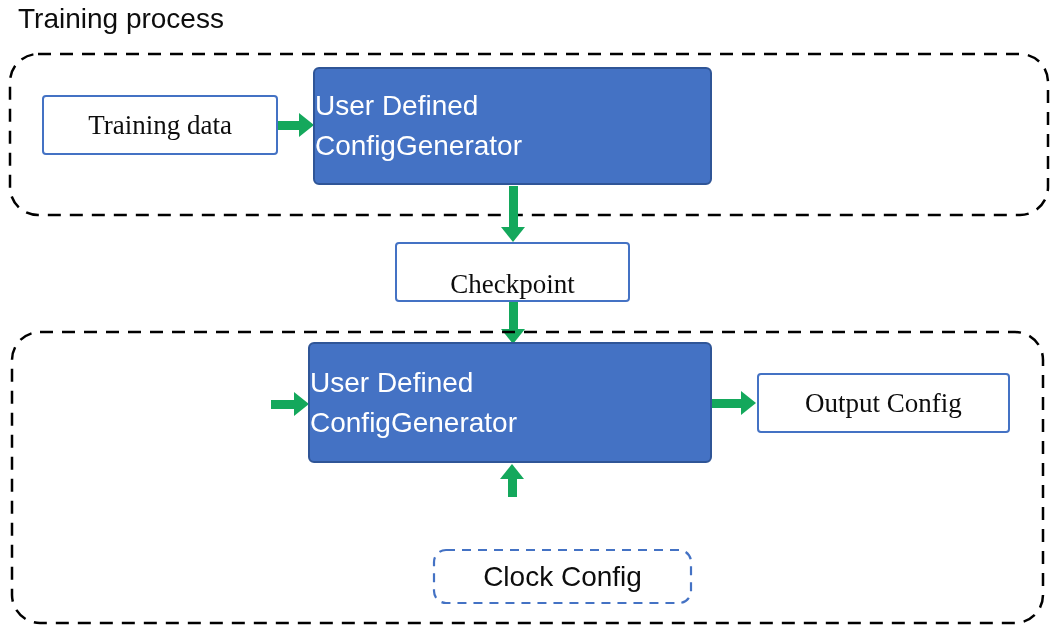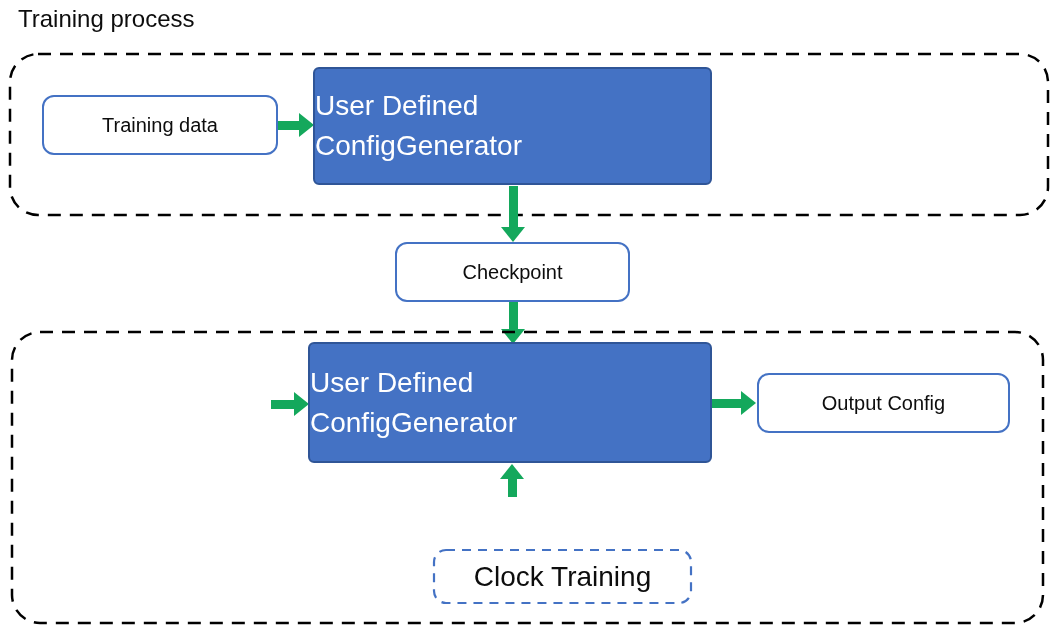--- a/index.html
+++ b/index.html
@@ -6,40 +6,41 @@
   #canvas{
     position:relative;
     width:1057px;height:631px;
     background:#ffffff;
     font-family:"Liberation Sans", sans-serif;
     color:var(--text_black,#0d0d0d);
     overflow:hidden;
   }
   .section-label{
     position:absolute;
-    font-size:24px;
+    font-size:28px;
     line-height:34px;
     color:var(--text_black,#0d0d0d);
     white-space:nowrap;
   }
   .dash-frame{position:absolute;}
   .dash-frame rect{
     fill:none;
     stroke:var(--frame_black,#000);
     stroke-width:2.5;
     stroke-dasharray:13 9;
   }
   .white-box{
     position:absolute;
     background:var(--box_bg,#fff);
     border:2px solid var(--accent_blue,#4472C4);
-    border-radius:12px;
+    border-radius:4px;
     display:flex;align-items:center;justify-content:center;
-    font-size:20px;
+    font-size:27px;
     box-sizing:border-box;
+    font-family:Liberation Serif, serif;
   }
   .blue-box{
     position:absolute;
     background:var(--accent_blue,#4472C4);
     border:2.5px solid var(--accent_border,#2F5597);
     border-radius:6px;
     display:flex;flex-direction:column;align-items:flex-start;justify-content:center;
     color:var(--generator_text,#fff);
     font-size:28px;
     line-height:40px;
@@ -98,21 +99,21 @@
   <div class="blue-box" style="left:313px;top:67px;width:399px;height:118px;">
     <div>User Defined</div>
     <div>ConfigGenerator</div>
   </div>
 
   <div class="arrow down" style="left:501px;top:186px;width:24px;height:56px;">
     <span class="shaft"></span>
       <span class="head"></span>
   </div>
 
-  <div class="white-box" style="left:395px;top:242px;width:235px;height:60px;">
+  <div class="white-box" style="left:395px;top:242px;width:235px;height:60px;align-items:flex-end;">
     <span>Checkpoint</span>
   </div>
 
   <div class="arrow down" style="left:501px;top:302px;width:24px;height:42px;">
     <span class="shaft"></span>
       <span class="head"></span>
   </div>
 
 
   <svg class="dash-frame" style="left:10px;top:330px;" width="1035" height="295">
@@ -142,16 +143,16 @@
   <div class="arrow up" style="left:500px;top:464px;width:24px;height:33px;">
     <span class="shaft"></span>
       <span class="head"></span>
   </div>
 
 
   <div class="trigger-box" style="left:432px;top:548px;width:261px;height:57px;z-index:2;">
     <svg width="261" height="57">
         <rect x="2" y="2" width="257" height="53" rx="12"></rect>
       </svg>
-    <div class="trigger-label">Clock Training</div>
+    <div class="trigger-label">Clock Config</div>
   </div>
 
 </div>
 
 </body></html>

